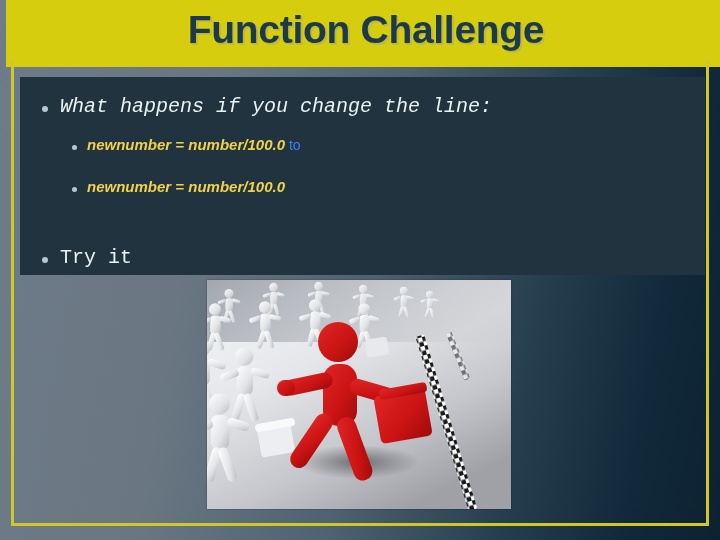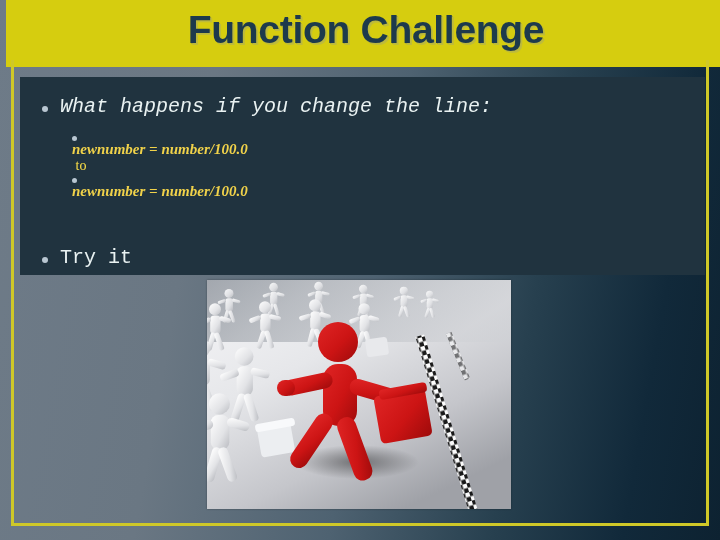--- a/index.html
+++ b/index.html
@@ -101,29 +101,28 @@
   .lvl2 .dot { width: 5px; height: 5px; margin-right: 10px; }
 
   .lvl1 {
     font-family: "Liberation Mono", "DejaVu Sans Mono", monospace;
     font-style: italic;
     font-size: 20px;
     color: #e9f2f2;
   }
   .lvl1.plain { font-style: normal; }
   .lvl2 {
-    font-family: Liberation Serif, serif;
+    font-family: Liberation Sans, sans-serif;
     font-style: italic;
     font-weight: bold;
     font-size: 15px;
     color: #f0d24a;
-    flex-direction: column;
   }
   .tail-white {
-    color: #fde047;
+    color: #3b82f6;
     font-weight: normal;
     font-style: normal;
     font-size: 14px;
   }
 
   #row-0 { left: 22px;  top: 18px; }
   #row-1 { left: 52px;  top: 59px; }
   #row-2 { left: 52px;  top: 101px; }
   #row-3 { left: 22px;  top: 140px; margin-top: 29px; }
 

